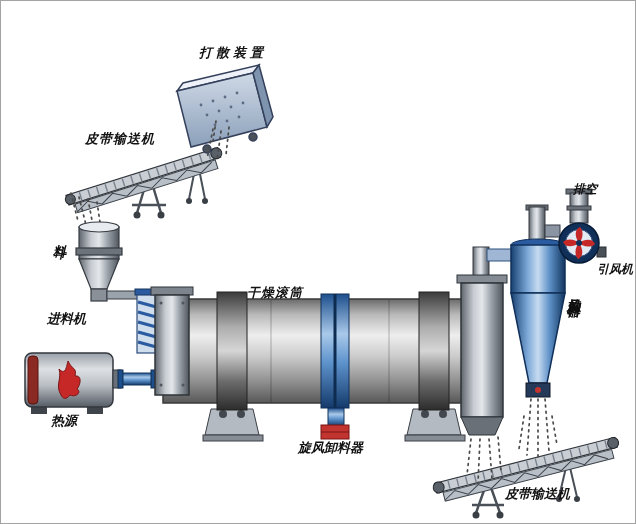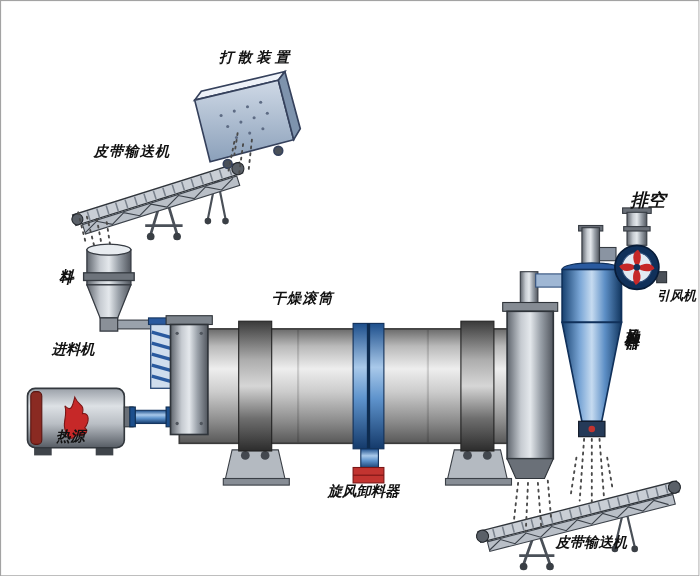--- a/index.html
+++ b/index.html
@@ -262,21 +262,21 @@
     <path d="M544,398 L548,450"></path>
         <path d="M523,415 L518,448"></path>
     <path d="M551,415 L556,444"></path>
   </g>
 </svg>
 
 <div class="lbl" style="left:198px;top:45px;letter-spacing:4px">打散装置</div>
 <div class="lbl" style="left:84px;top:131px;letter-spacing:1px">皮带输送机</div>
 <div class="lbl v" style="left:50px;top:233px">料斗</div>
 <div class="lbl" style="left:46px;top:311px">进料机</div>
-<div class="lbl" style="left:50px;top:390px">热源</div>
-<div class="lbl" style="left:246px;top:264px;letter-spacing:1px">干燥滚筒</div>
+<div class="lbl" style="left:50px;top:413px">热源</div>
+<div class="lbl" style="left:246px;top:285px;letter-spacing:1px">干燥滚筒</div>
 <div class="lbl" style="left:297px;top:440px">旋风卸料器</div>
-<div class="lbl" style="left:572px;top:172px;font-size:16px">排空</div>
+<div class="lbl" style="left:572px;top:182px;font-size:12px">排空</div>
 <div class="lbl" style="left:596px;top:262px;font-size:12px">引风机</div>
 <div class="lbl v" style="left:564px;top:286px">旋风卸料器</div>
 <div class="lbl" style="left:504px;top:486px">皮带输送机</div>
 
 </div>
 
 </body></html>

